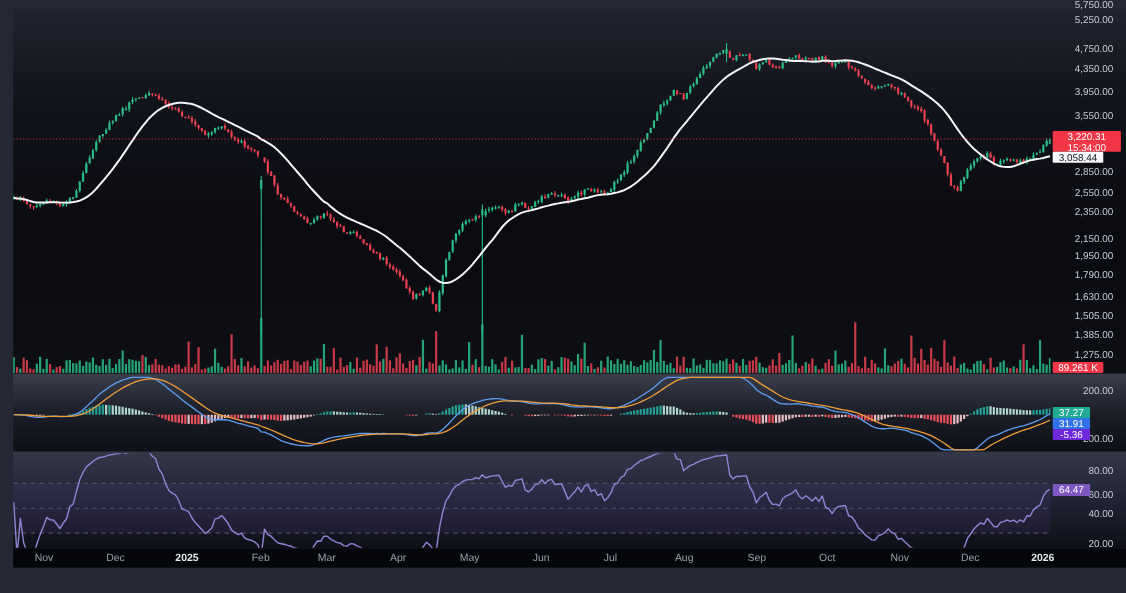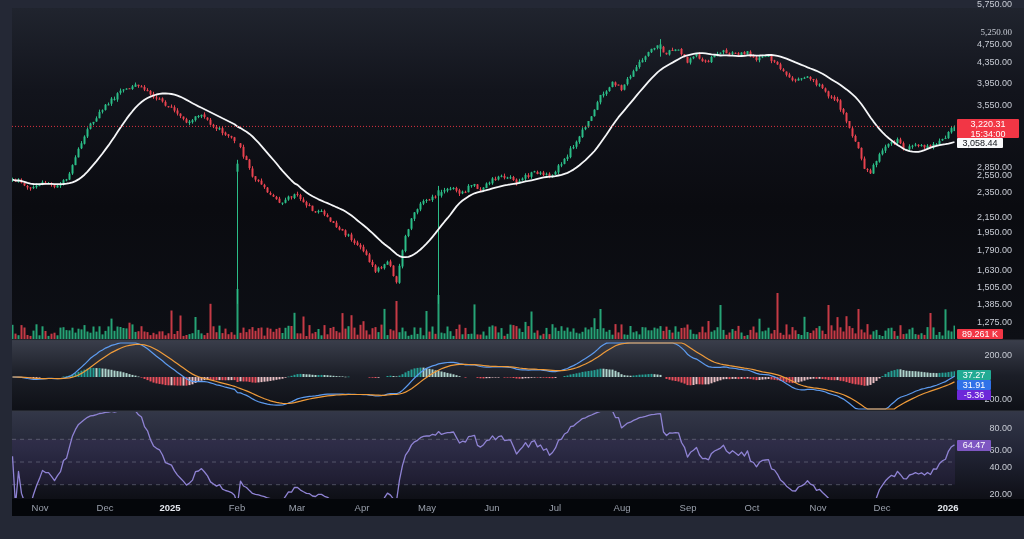--- a/index.html
+++ b/index.html
@@ -1310,26 +1310,26 @@
         <line x1="12" x2="955" y1="462.0" y2="462.0" stroke="#8b8fa0" stroke-width="1" stroke-dasharray="4 4" opacity="0.45"></line>
         <line x1="12" x2="955" y1="484.7" y2="484.7" stroke="#8b8fa0" stroke-width="1" stroke-dasharray="4 4" opacity="0.45"></line>
         <polyline fill="none" stroke="#8f83d4" stroke-width="1.3" stroke-linejoin="round" points="12.5,456.3 15.5,505.1 18.5,471.4 21.5,493.4 24.5,501.8 27.5,505.1 30.5,505.1 33.5,494.5 36.5,485.8 39.5,478.6 42.5,470.4 45.5,472.6 48.5,472.7 51.5,476.4 54.5,480.6 57.5,475.6 60.5,471.6 63.5,460.5 66.5,458.3 69.5,446.8 72.5,435.9 75.5,429.4 78.5,424.4 81.5,421.9 84.5,419.5 87.5,417.3 90.5,415.9 93.5,415.5 96.5,414.7 99.5,413.5 102.5,413.2 105.5,412.3 108.5,412.2 111.5,411.3 114.5,412.2 117.5,411.3 120.5,411.0 123.5,411.0 126.5,411.0 129.5,411.0 132.5,411.0 135.5,411.0 138.5,414.8 141.5,417.0 144.5,426.6 147.5,430.8 150.5,439.7 153.5,445.9 156.5,448.3 159.5,449.8 162.5,455.0 165.5,462.7 168.5,463.8 171.5,465.1 174.5,470.9 177.5,475.1 180.5,478.2 183.5,481.4 186.5,485.1 189.5,483.0 192.5,480.1 195.5,471.7 198.5,471.0 201.5,468.6 204.5,472.0 207.5,475.9 210.5,481.9 213.5,484.0 216.5,486.1 219.5,484.6 222.5,489.1 225.5,490.5 228.5,491.3 231.5,492.6 234.5,495.2 237.5,504.4 240.5,481.1 243.5,486.0 246.5,487.5 249.5,490.6 252.5,493.4 255.5,494.3 258.5,494.8 261.5,495.8 264.5,496.6 267.5,498.0 270.5,498.6 273.5,499.2 276.5,499.9 279.5,500.8 282.5,500.9 285.5,496.3 288.5,491.8 291.5,492.1 294.5,487.4 297.5,487.5 300.5,490.1 303.5,491.8 306.5,493.4 309.5,493.7 312.5,496.0 315.5,496.5 318.5,494.3 321.5,494.4 324.5,496.3 327.5,497.4 330.5,499.5 333.5,500.1 336.5,501.7 339.5,502.6 342.5,502.9 345.5,504.5 348.5,503.0 351.5,504.7 354.5,505.1 357.5,505.1 360.5,505.1 363.5,505.1 366.5,505.1 369.5,505.1 372.5,505.1 375.5,505.1 378.5,504.0 381.5,503.8 384.5,497.7 387.5,493.1 390.5,495.1 393.5,499.1 396.5,501.0 399.5,479.9 402.5,465.4 405.5,455.1 408.5,450.9 411.5,444.9 414.5,441.8 417.5,440.3 420.5,437.7 423.5,436.4 426.5,436.0 429.5,436.0 432.5,434.3 435.5,435.2 438.5,431.6 441.5,434.4 444.5,433.4 447.5,432.6 450.5,432.5 453.5,432.0 456.5,437.6 459.5,443.0 462.5,441.2 465.5,442.0 468.5,436.7 471.5,436.2 474.5,435.3 477.5,445.4 480.5,447.1 483.5,444.7 486.5,440.6 489.5,439.8 492.5,435.9 495.5,439.7 498.5,436.6 501.5,435.8 504.5,440.5 507.5,440.2 510.5,439.9 513.5,446.7 516.5,454.0 519.5,450.3 522.5,447.1 525.5,442.7 528.5,447.2 531.5,441.8 534.5,440.6 537.5,446.9 540.5,445.0 543.5,450.3 546.5,448.7 549.5,455.2 552.5,452.5 555.5,447.9 558.5,440.2 561.5,439.1 564.5,434.0 567.5,432.3 570.5,426.7 573.5,426.0 576.5,423.2 579.5,421.0 582.5,418.6 585.5,417.8 588.5,416.1 591.5,415.0 594.5,413.6 597.5,412.4 600.5,411.4 603.5,411.3 606.5,411.0 609.5,411.0 612.5,411.0 615.5,417.5 618.5,417.6 621.5,427.9 624.5,425.4 627.5,423.1 630.5,422.2 633.5,420.4 636.5,419.2 639.5,417.7 642.5,417.2 645.5,416.3 648.5,415.3 651.5,414.6 654.5,414.4 657.5,413.8 660.5,413.6 663.5,432.0 666.5,435.5 669.5,432.9 672.5,433.2 675.5,432.6 678.5,432.8 681.5,442.5 684.5,447.3 687.5,457.1 690.5,452.3 693.5,450.3 696.5,447.5 699.5,455.0 702.5,458.7 705.5,458.3 708.5,459.8 711.5,453.4 714.5,451.0 717.5,449.6 720.5,448.1 723.5,445.3 726.5,451.1 729.5,453.5 732.5,450.7 735.5,452.9 738.5,455.4 741.5,452.1 744.5,456.0 747.5,450.9 750.5,461.2 753.5,462.5 756.5,466.8 759.5,462.3 762.5,460.4 765.5,460.0 768.5,459.6 771.5,468.9 774.5,470.0 777.5,474.3 780.5,480.1 783.5,482.5 786.5,486.2 789.5,488.5 792.5,490.9 795.5,491.0 798.5,487.0 801.5,485.9 804.5,484.1 807.5,480.8 810.5,484.1 813.5,485.3 816.5,490.3 819.5,489.3 822.5,492.5 825.5,495.2 828.5,498.3 831.5,498.9 834.5,500.0 837.5,500.9 840.5,504.6 843.5,505.1 846.5,505.1 849.5,505.1 852.5,505.1 855.5,505.1 858.5,505.1 861.5,505.1 864.5,505.1 867.5,505.1 870.5,505.1 873.5,502.6 876.5,497.8 879.5,489.5 882.5,485.2 885.5,480.8 888.5,477.8 891.5,475.3 894.5,476.6 897.5,471.4 900.5,474.7 903.5,478.6 906.5,478.9 909.5,475.0 912.5,474.2 915.5,472.7 918.5,474.0 921.5,472.8 924.5,475.0 927.5,472.5 930.5,474.5 933.5,468.9 936.5,469.1 939.5,463.5 942.5,460.8 945.5,459.2 948.5,451.1 951.5,446.7 954.5,444.9"></polyline>
       </g>
       <line x1="12" x2="1024" y1="340" y2="340" stroke="#363a45" stroke-width="1"></line>
       <line x1="12" x2="1024" y1="411" y2="411" stroke="#363a45" stroke-width="1"></line>
     </svg>
 
   <div class="overlay" id="labels-overlay">
       <div class="ptick" style="top: -0.490524px;">5,750.00</div>
-      <div class="ptick" style="top: 28px; font-family: Liberation Serif, serif;">5,250.00</div>
+      <div class="ptick" style="top: 14px;">5,250.00</div>
       <div class="ptick" style="top: 39.8603px;">4,750.00</div>
       <div class="ptick" style="top: 58.4393px;">4,350.00</div>
       <div class="ptick" style="top: 78.8118px;">3,950.00</div>
       <div class="ptick" style="top: 101.361px;">3,550.00</div>
-      <div class="ptick" style="top: 163px;">2,850.00</div>
+      <div class="ptick" style="top: 152px;">2,850.00</div>
       <div class="ptick" style="top: 171.238px;">2,550.00</div>
       <div class="ptick" style="top: 188.488px;">2,350.00</div>
       <div class="ptick" style="top: 213px;">2,150.00</div>
       <div class="ptick" style="top: 227.895px;">1,950.00</div>
       <div class="ptick" style="top: 245.977px;">1,790.00</div>
       <div class="ptick" style="top: 265.752px;">1,630.00</div>
       <div class="ptick" style="top: 282.603px;">1,505.00</div>
       <div class="ptick" style="top: 300.153px;">1,385.00</div>
       <div class="ptick" style="top: 317.63px;">1,275.00</div>
       <div class="ptick" style="top: 350.5px;">200.00</div>

